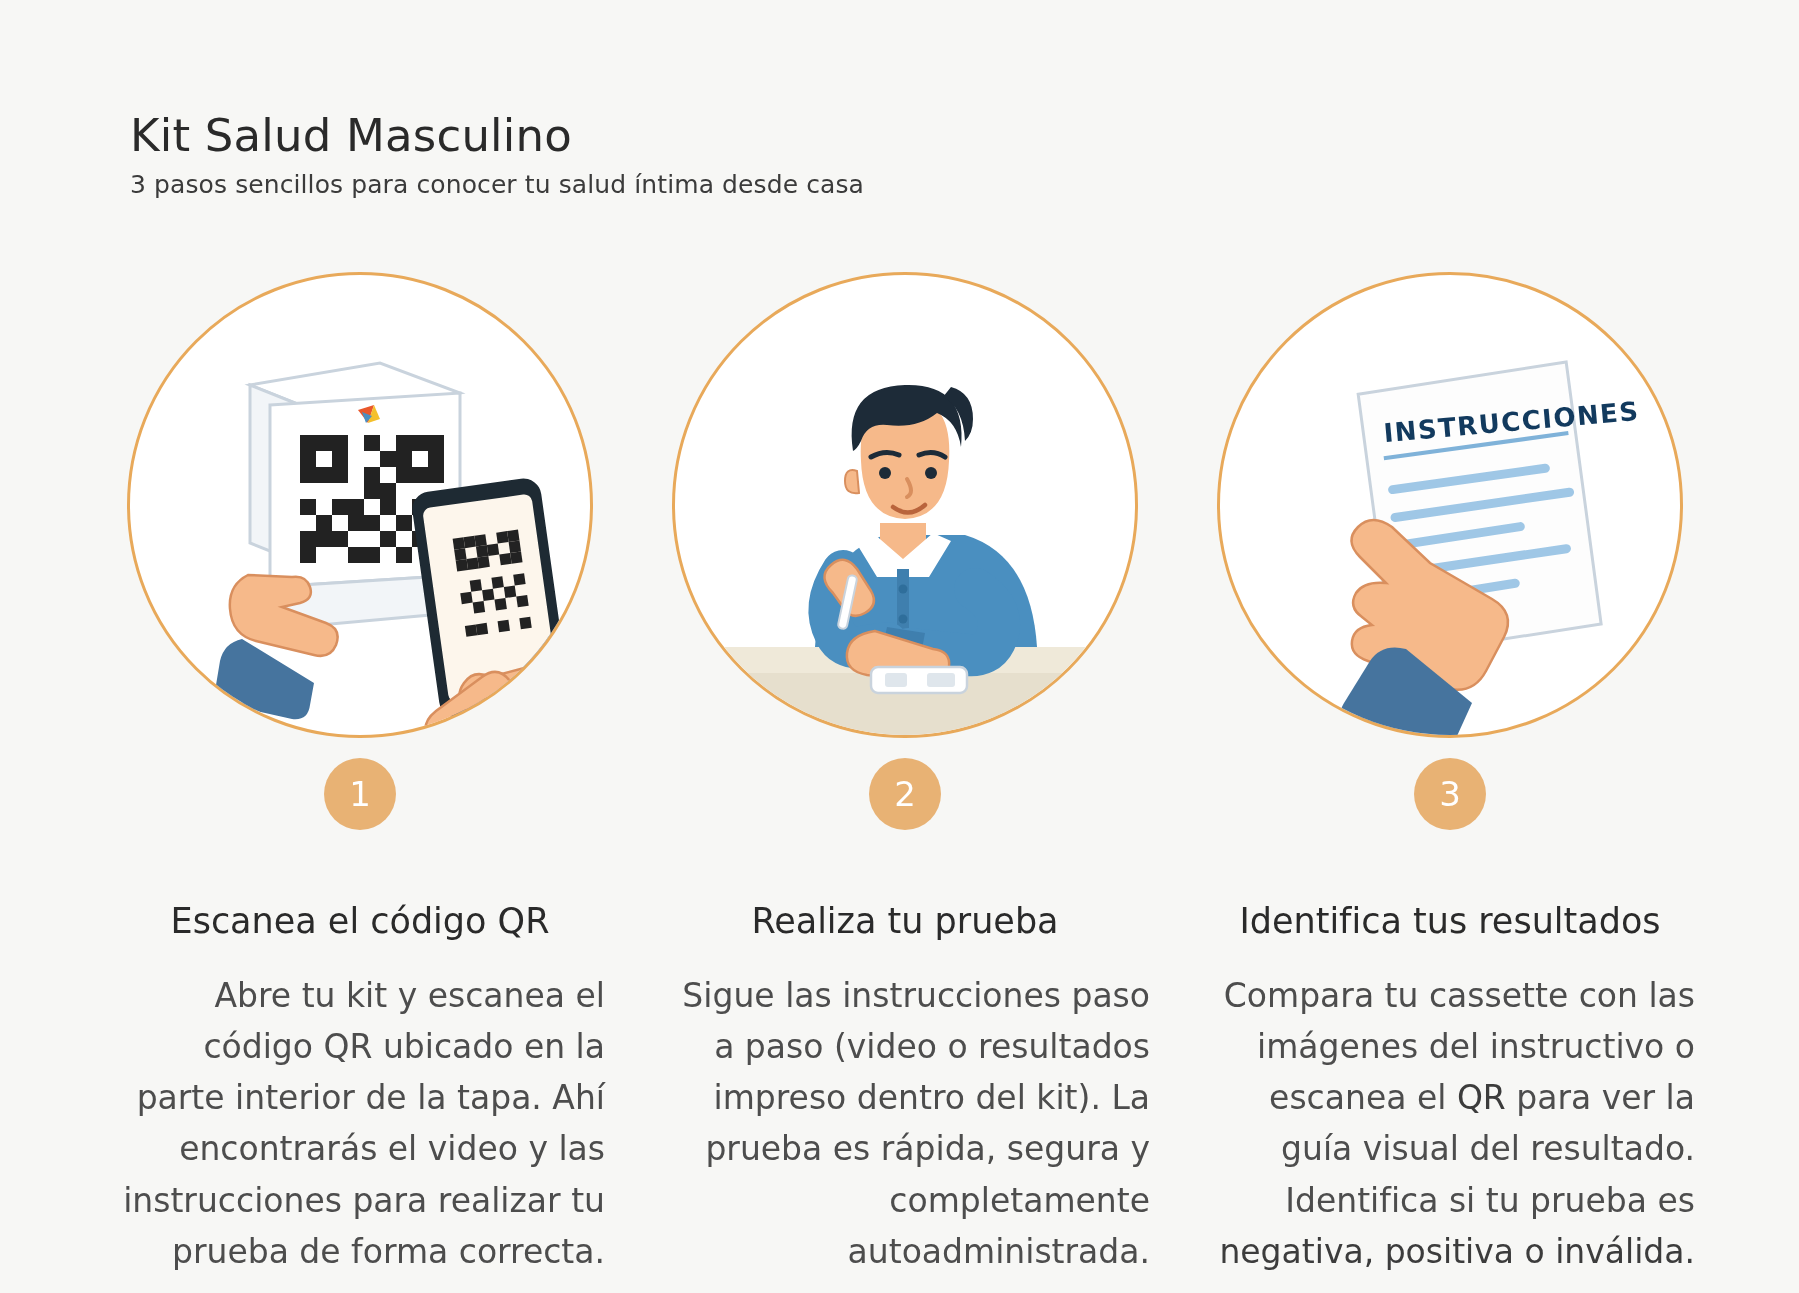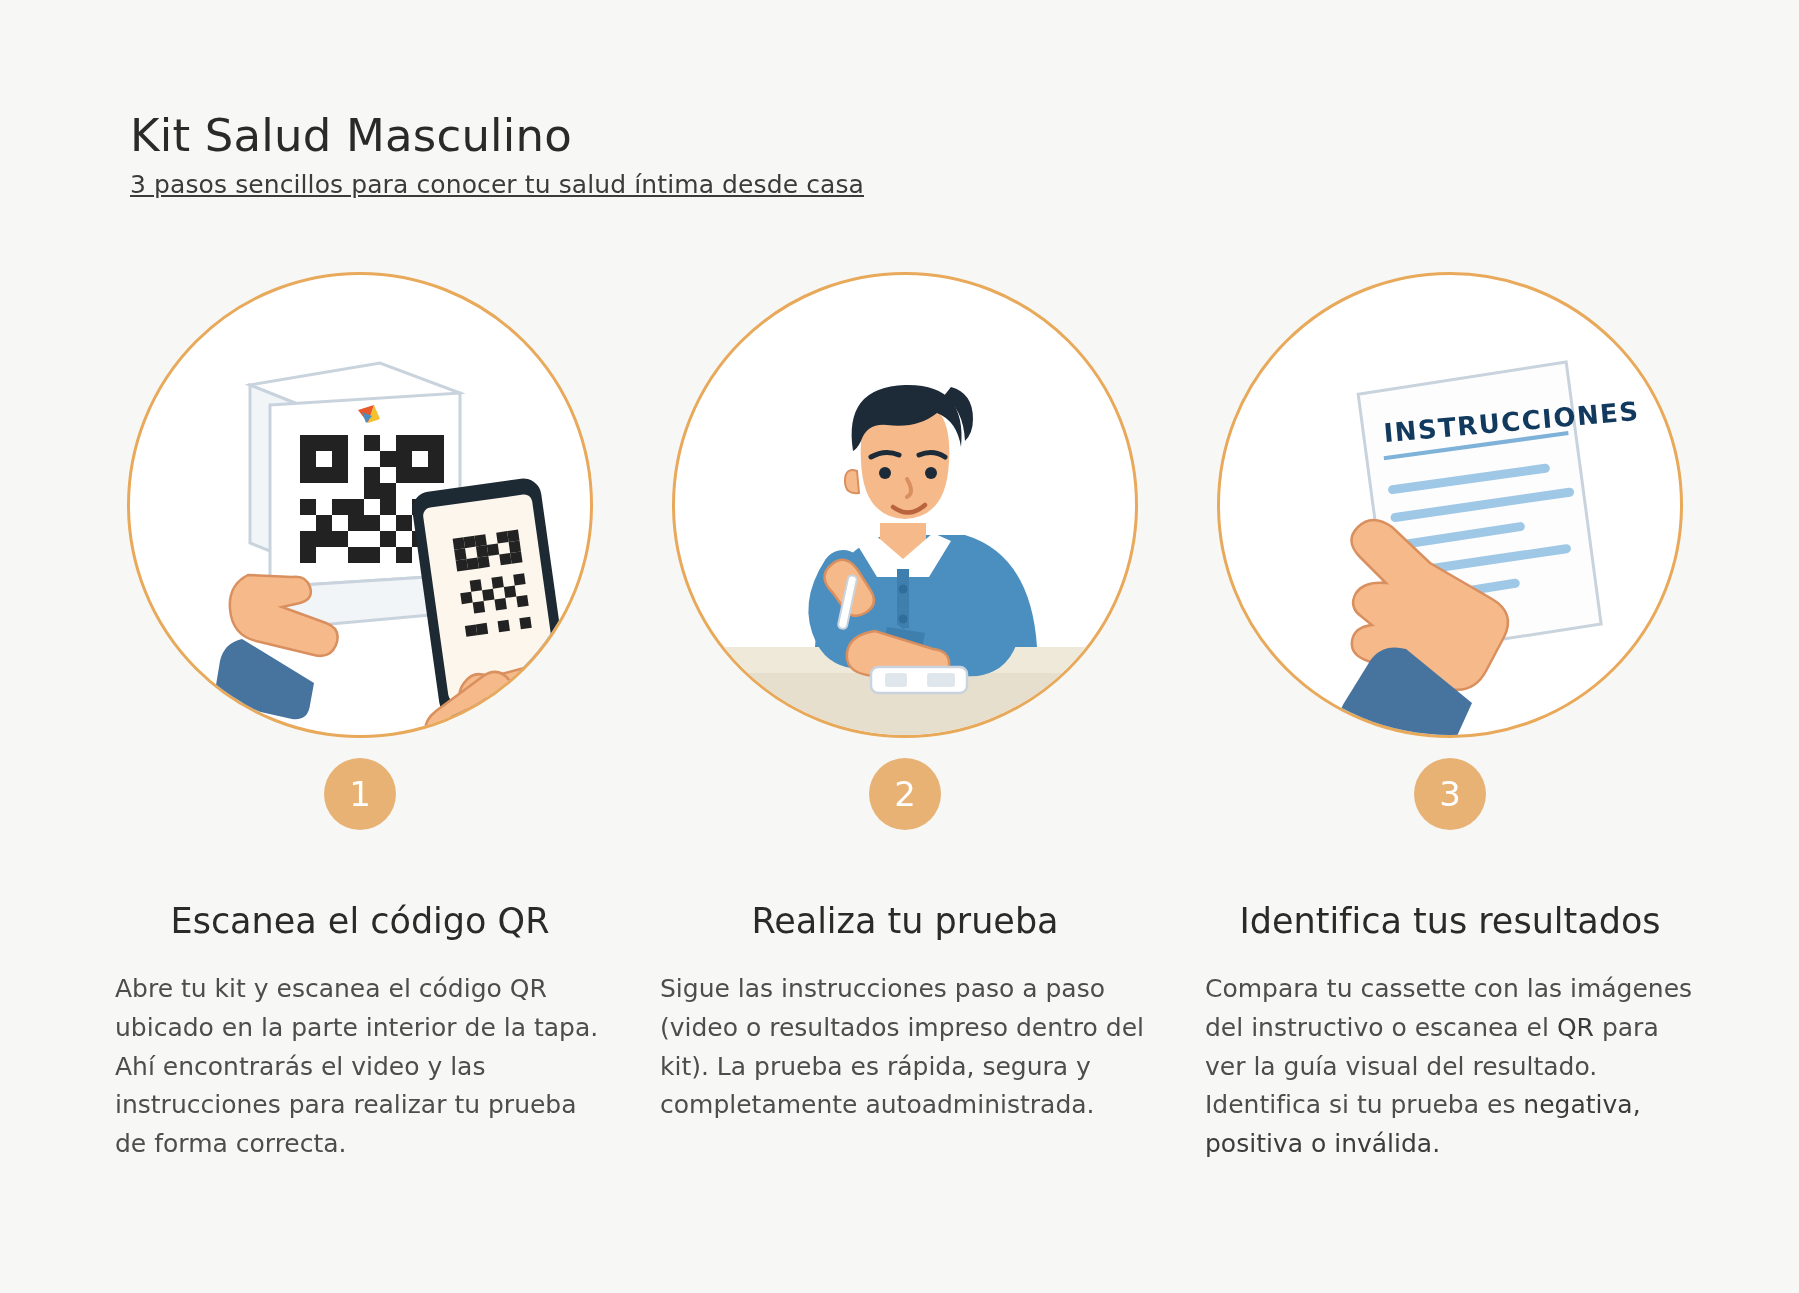--- a/index.html
+++ b/index.html
@@ -35,21 +35,20 @@
     letter-spacing: 0.2px;
     line-height: 1.15;
     margin: 0;
   }
   .subtitle {
     font-size: 25px;
     font-weight: 400;
     color: #3b3b3b;
     margin: 8px 0 0 0;
     letter-spacing: 0.1px;
-    text-decoration: underline;
   }
 
   
   .steps {
     position: absolute;
     left: 110px;
     top: 270px;
     width: 1590px;
     display: flex;
     justify-content: space-between;
@@ -104,23 +103,23 @@
   .step-title {
     margin-top: 70px;
     font-size: 35px;
     color: #2a2a2a;
     font-weight: 400;
     text-align: left;
     line-height: 1.2;
   }
   .step-desc {
     margin-top: 28px;
-    font-size: 25px;
+    font-size: 33px;
     color: #4d4d4d;
-    text-align: left;
+    text-align: right;
     line-height: 1.55;
     width: 490px;
   }
   .step-desc b {
     font-weight: 400;
     color: #3c3c3c;
   }
 </style>
 </head>
 <body>

